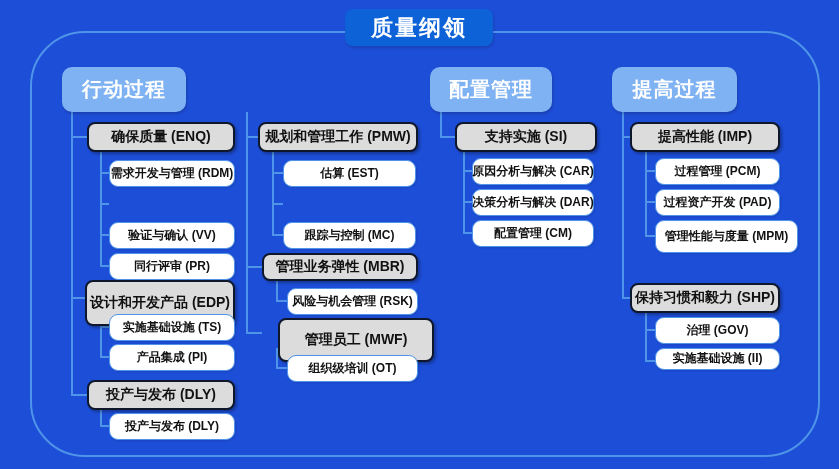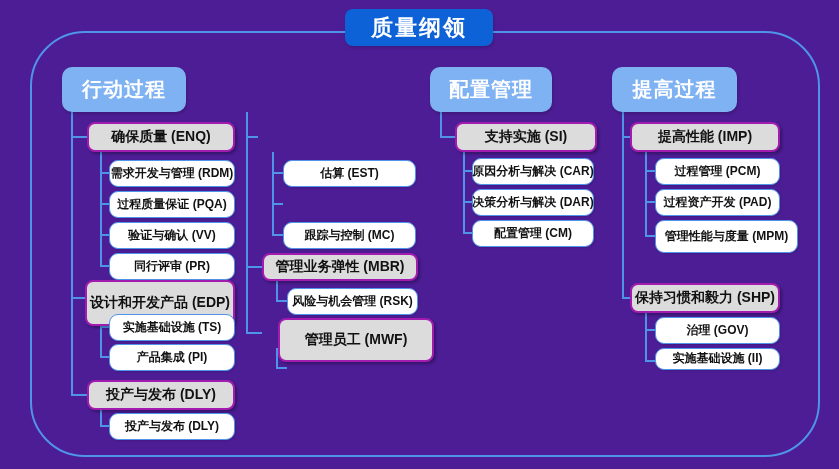--- a/index.html
+++ b/index.html
@@ -1,17 +1,17 @@
 <!DOCTYPE html>
 <html><head>
 <meta charset="utf-8">
 <style>
   * { box-sizing: border-box; margin: 0; padding: 0; }
   body { background: #fff; font-family: "Liberation Sans", "DejaVu Sans", sans-serif; }
-  .canvas { position: relative; width: 839px; height: 469px; background: #4c1d95; overflow: hidden; padding-left: 16px; }
+  .canvas { position: relative; width: 839px; height: 469px; background: #1d4ed8; overflow: hidden; padding-left: 16px; }
 
   .outer-frame {
     position: absolute; left: 30px; top: 31px; width: 790px; height: 426px;
     border: 2px solid #4f94e8; border-radius: 55px; z-index: 0; background: transparent;
   }
 
   .title {
     position: absolute; left: 345px; top: 9px; width: 148px; height: 37px;
     background: #0e62d8; border-radius: 8px; color: #fff;
     font-size: 22px; font-weight: bold; letter-spacing: 2px;
@@ -20,21 +20,21 @@
   }
 
   .hdr {
     position: absolute; height: 45px; background: #7fb2f2; border-radius: 10px;
     color: #fff; font-size: 20px; font-weight: bold; letter-spacing: 1px;
     display: flex; align-items: center; justify-content: center; z-index: 2;
     box-shadow: 1px 2px 3px rgba(0,0,0,0.18);
   }
 
   .grp {
-    position: absolute; background: #dcdcdc; border: 2px solid #a21caf; border-radius: 8px;
+    position: absolute; background: #dcdcdc; border: 2px solid #0f172a; border-radius: 8px;
     color: #111; font-size: 14px; font-weight: bold; white-space: nowrap;
     display: flex; align-items: center; justify-content: center; z-index: 2;
     box-shadow: 2px 2px 3px rgba(0,0,0,0.3);
   }
 
   .leaf {
     position: absolute; background: #fff; border: 1.5px solid #4f94e8; border-radius: 9px;
     color: #111; font-size: 12px; font-weight: bold; white-space: nowrap;
     display: flex; align-items: center; justify-content: center; text-align: center;
     z-index: 2; box-shadow: 1px 1px 2px rgba(0,0,0,0.12); line-height: 1.15;
@@ -93,34 +93,35 @@
   <div class="hline" style="left:645px;top:170px;width:10px"></div>
   <div class="hline" style="left:645px;top:201px;width:10px"></div>
   <div class="hline" style="left:645px;top:235px;width:10px"></div>
   <div class="vline" style="left:645px;top:313px;height:49px"></div>
   <div class="hline" style="left:645px;top:329px;width:10px"></div>
   <div class="hline" style="left:645px;top:360px;width:10px"></div>
 
   <div class="hdr" style="left:62px;top:67px;width:124px">行动过程</div>
   <div class="grp" style="left:87px;top:122px;width:148px;height:30px">确保质量 (ENQ)</div>
   <div class="leaf" style="left:109px;top:160px;width:126px;height:27px">需求开发与管理 (RDM)</div>
-  <div class="leaf" style="left:109px;top:191px;width:126px;height:27px">过程质量保证 (PQA)</div>
   <div class="leaf" style="left:109px;top:222px;width:126px;height:27px">验证与确认 (VV)</div>
   <div class="leaf" style="left:109px;top:253px;width:126px;height:27px">同行评审 (PR)</div>
   <div class="grp" style="left:85px;top:280px;width:150px;height:46px">设计和开发产品 (EDP)</div>
   <div class="leaf" style="left:109px;top:314px;width:126px;height:27px">实施基础设施 (TS)</div>
   <div class="leaf" style="left:109px;top:344px;width:126px;height:27px">产品集成 (PI)</div>
   <div class="grp" style="left:87px;top:380px;width:148px;height:30px">投产与发布 (DLY)</div>
   <div class="leaf" style="left:109px;top:413px;width:126px;height:27px">投产与发布 (DLY)</div>
 
+  <div class="grp" style="left:258px;top:122px;width:160px;height:30px">规划和管理工作 (PMW)</div>
   <div class="leaf" style="left:283px;top:160px;width:133px;height:27px">估算 (EST)</div>
   <div class="leaf" style="left:283px;top:222px;width:133px;height:27px">跟踪与控制 (MC)</div>
   <div class="grp" style="left:262px;top:253px;width:156px;height:28px">管理业务弹性 (MBR)</div>
   <div class="leaf" style="left:287px;top:288px;width:131px;height:27px">风险与机会管理 (RSK)</div>
   <div class="grp" style="left:278px;top:318px;width:156px;height:44px">管理员工 (MWF)</div>
+  <div class="leaf" style="left:287px;top:355px;width:131px;height:27px">组织级培训 (OT)</div>
 
   <div class="hdr" style="left:430px;top:67px;width:122px">配置管理</div>
   <div class="grp" style="left:455px;top:122px;width:142px;height:30px">支持实施 (SI)</div>
   <div class="leaf" style="left:472px;top:158px;width:122px;height:27px">原因分析与解决 (CAR)</div>
   <div class="leaf" style="left:472px;top:189px;width:122px;height:27px">决策分析与解决 (DAR)</div>
   <div class="leaf" style="left:472px;top:220px;width:122px;height:27px">配置管理 (CM)</div>
 
   <div class="hdr" style="left:612px;top:67px;width:125px">提高过程</div>
   <div class="grp" style="left:630px;top:122px;width:150px;height:30px">提高性能 (IMP)</div>
   <div class="leaf" style="left:655px;top:158px;width:125px;height:27px">过程管理 (PCM)</div>

